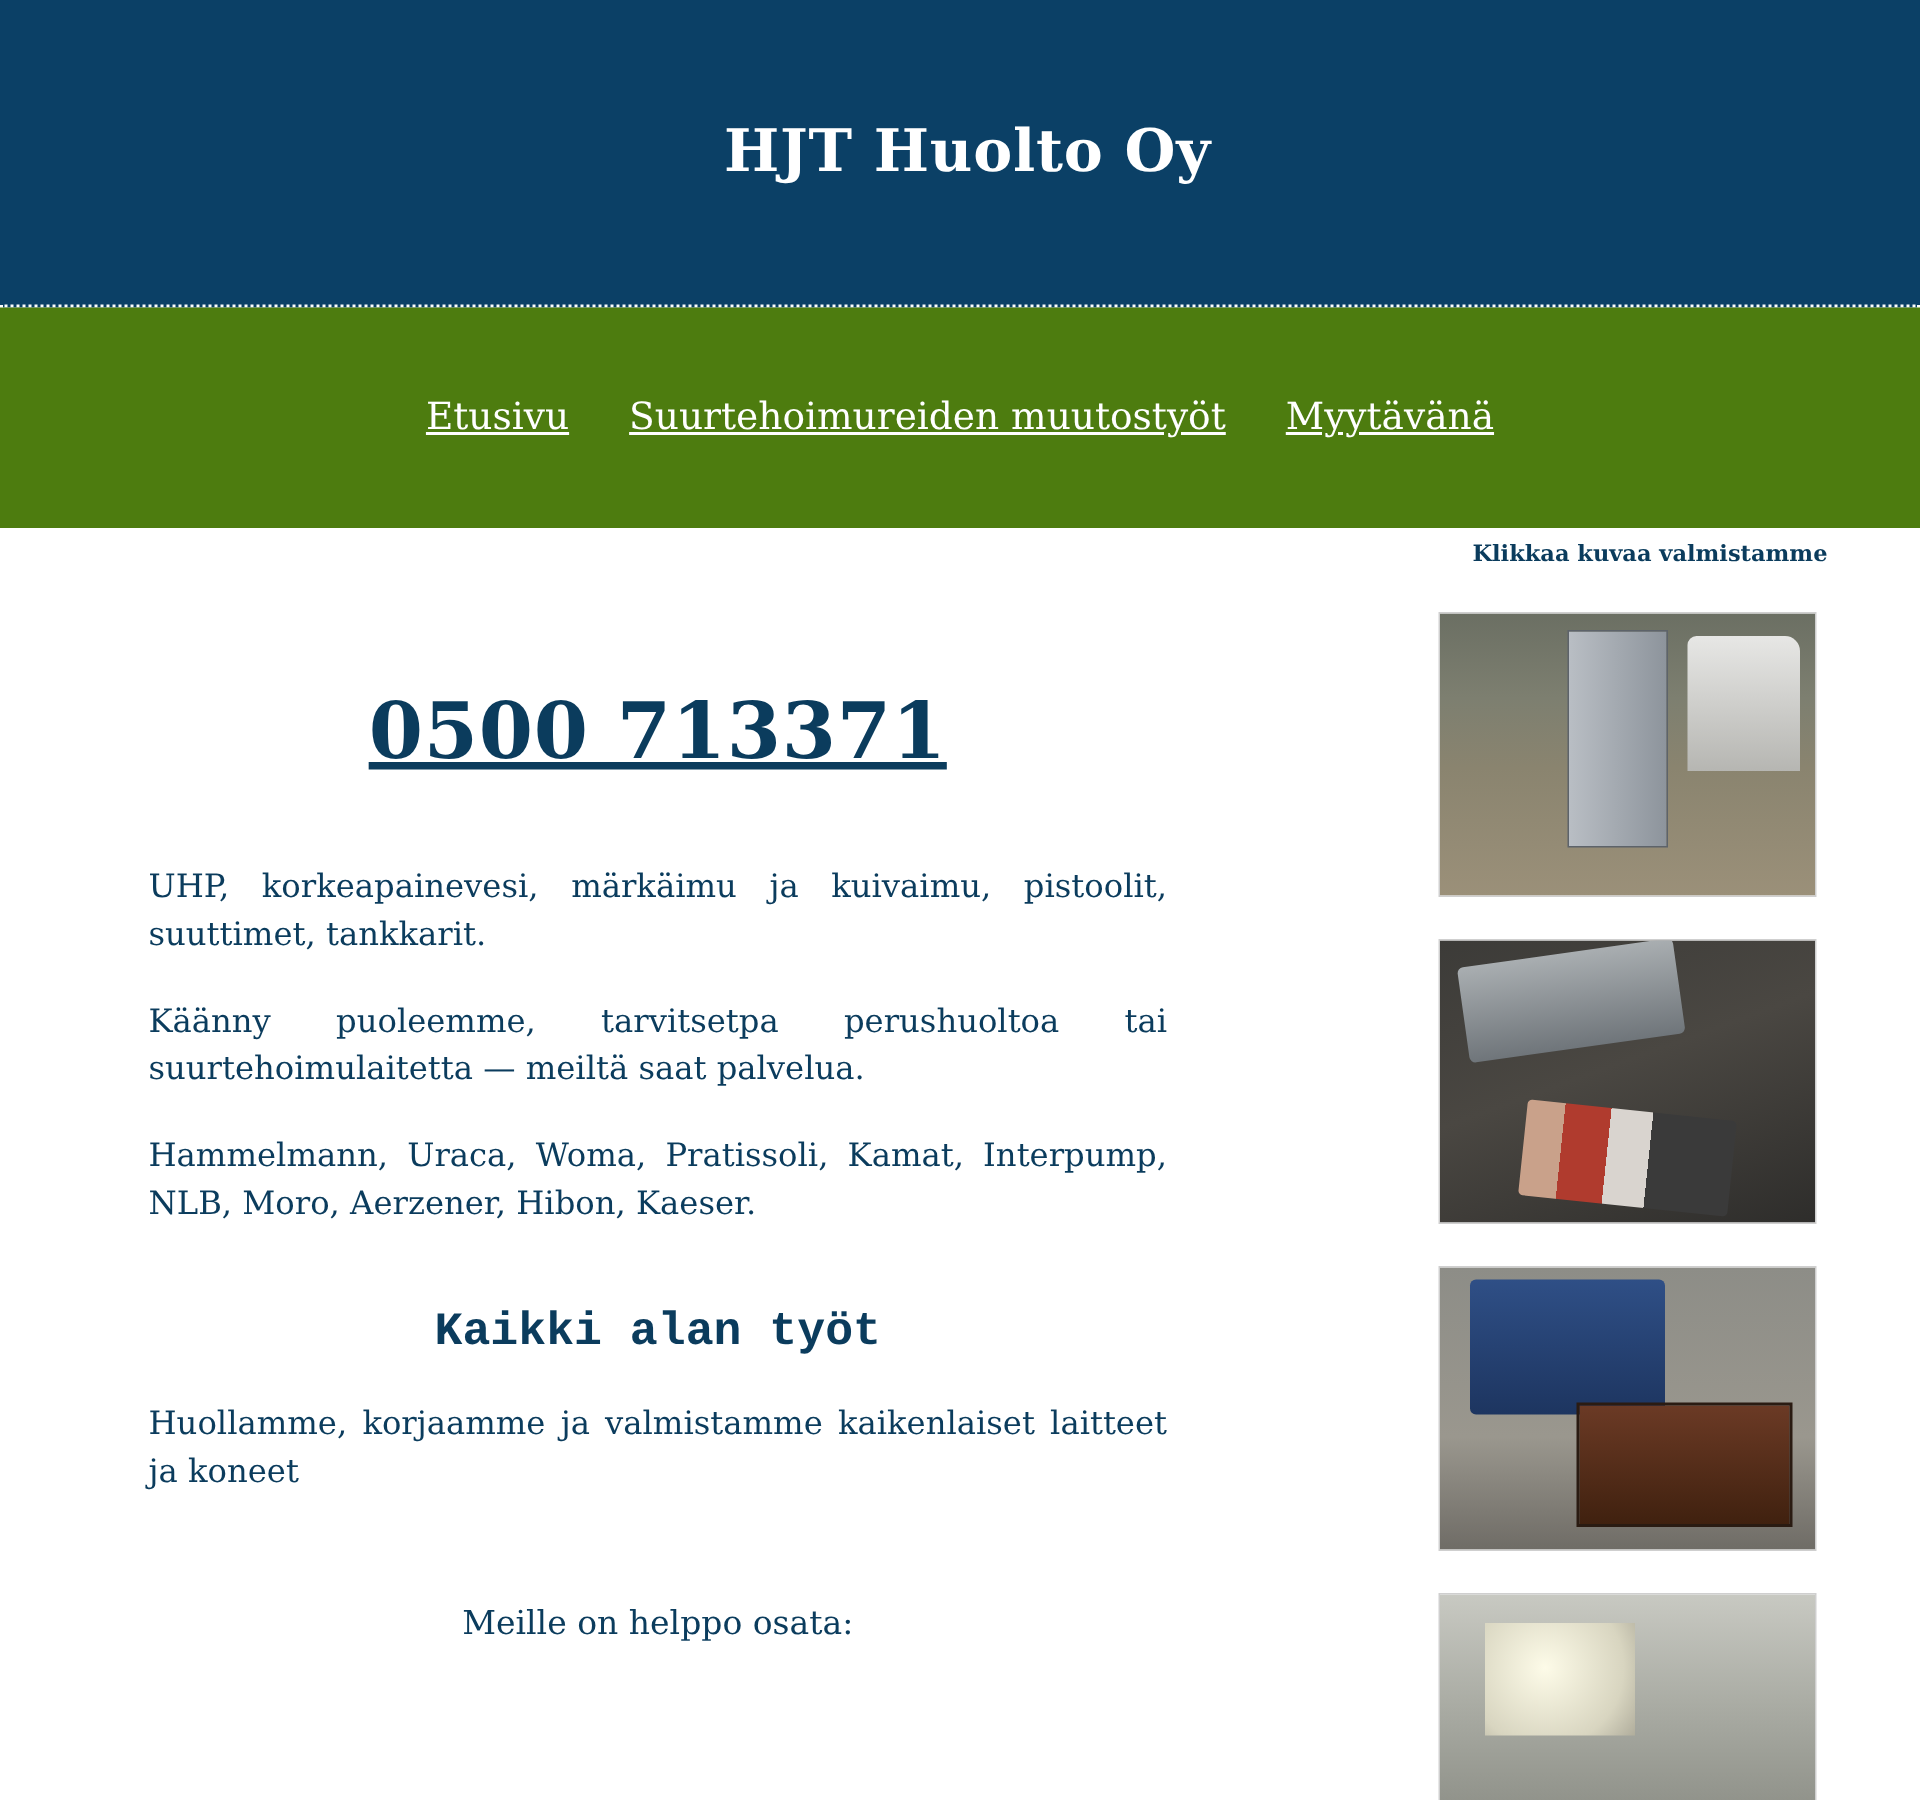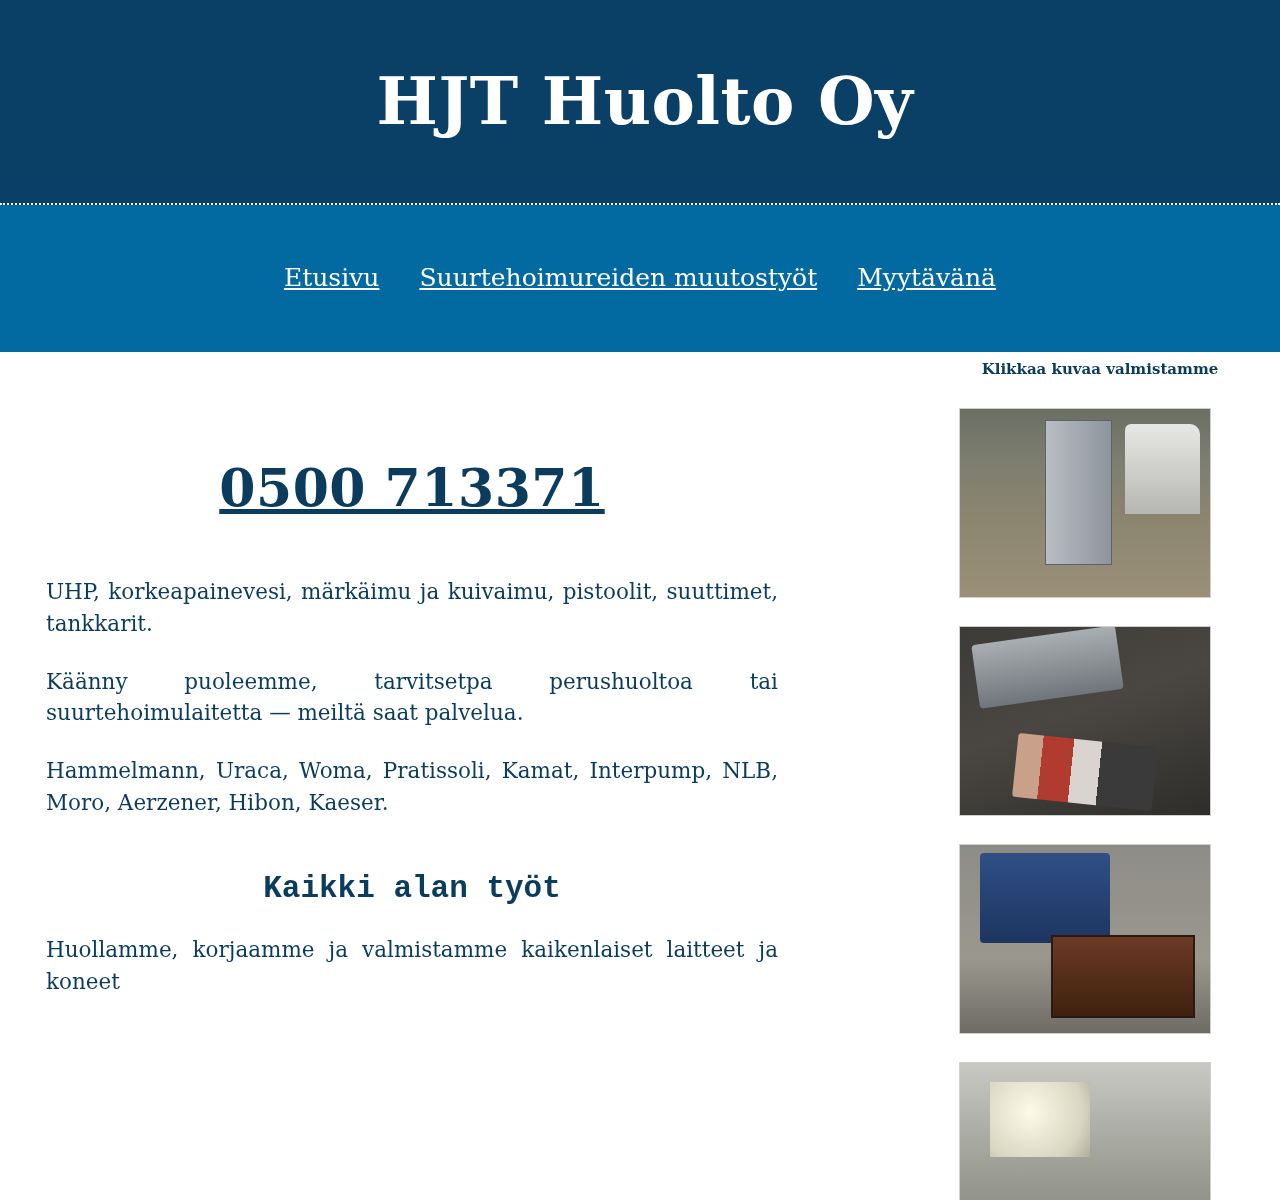--- a/index.html
+++ b/index.html
@@ -21,30 +21,30 @@
     display: flex;
     align-items: center;
     justify-content: center;
     border-bottom: 2px dotted #ffffff;
     box-sizing: border-box;
   }
   .site-title {
     color: #ffffff;
     font-family: "DejaVu Serif", serif;
     font-weight: bold;
-    font-size: 65px;
+    font-size: 39px;
     letter-spacing: 0.5px;
     line-height: 1;
     margin: 0;
     padding-left: 10px;
   }
 
   
   .site-nav {
-    background: #0369a1;
+    background: #4d7c0f;
     height: 147px;
     display: flex;
     align-items: flex-start;
     justify-content: center;
     box-sizing: border-box;
     padding-top: 58px;
   }
   .nav-list {
     display: flex;
     gap: 40px;
@@ -62,21 +62,21 @@
   
   .page-body {
     display: flex;
     background: #ffffff;
     height: 848px;
     box-sizing: border-box;
   }
   .content-col {
     width: 890px;
     box-sizing: border-box;
-    padding: 105px 112px 0 46px;
+    padding: 105px 112px 0 99px;
   }
   .aside-col {
     width: 390px;
     box-sizing: border-box;
     padding-top: 8px;
     position: relative;
   }
 
   .phone-wrap {
     text-align: center;
@@ -252,20 +252,21 @@
     </div>
 
     <p class="para">UHP, korkeapainevesi, märkäimu ja kuivaimu, pistoolit, suuttimet, tankkarit.</p>
     <p class="para">Käänny puoleemme, tarvitsetpa perushuoltoa tai suurtehoimulaitetta — meiltä saat palvelua.</p>
     <p class="para">Hammelmann, Uraca, Woma, Pratissoli, Kamat, Interpump, NLB, Moro, Aerzener, Hibon, Kaeser.</p>
 
     <h2 class="section-heading">Kaikki alan työt</h2>
 
     <p class="para">Huollamme, korjaamme ja valmistamme kaikenlaiset laitteet ja koneet</p>
 
+    <p class="subtle-center">Meille on helppo osata:</p>
   </main>
 
   <aside class="aside-col">
     <div class="gallery-caption">Klikkaa kuvaa valmistamme</div>
 
     <div class="thumb photo1"></div>
     <div class="thumb photo2"></div>
     <div class="thumb photo3"></div>
     <div class="thumb photo4"></div>
   </aside>

